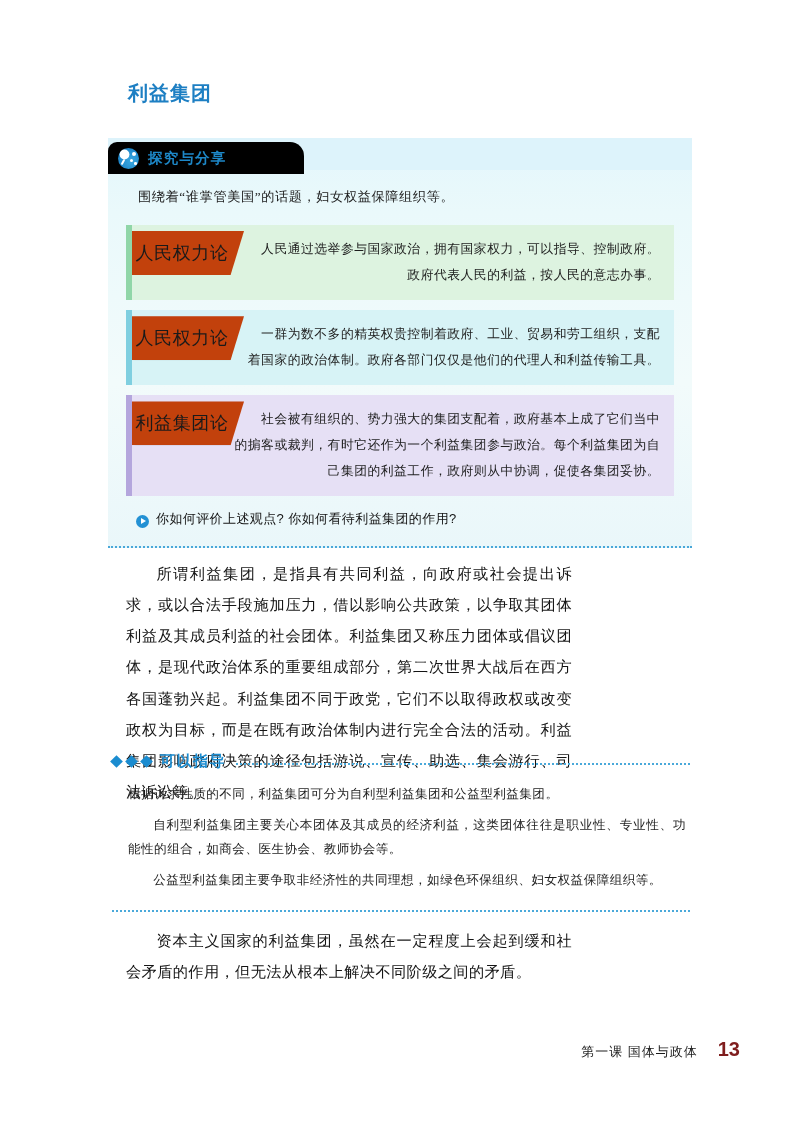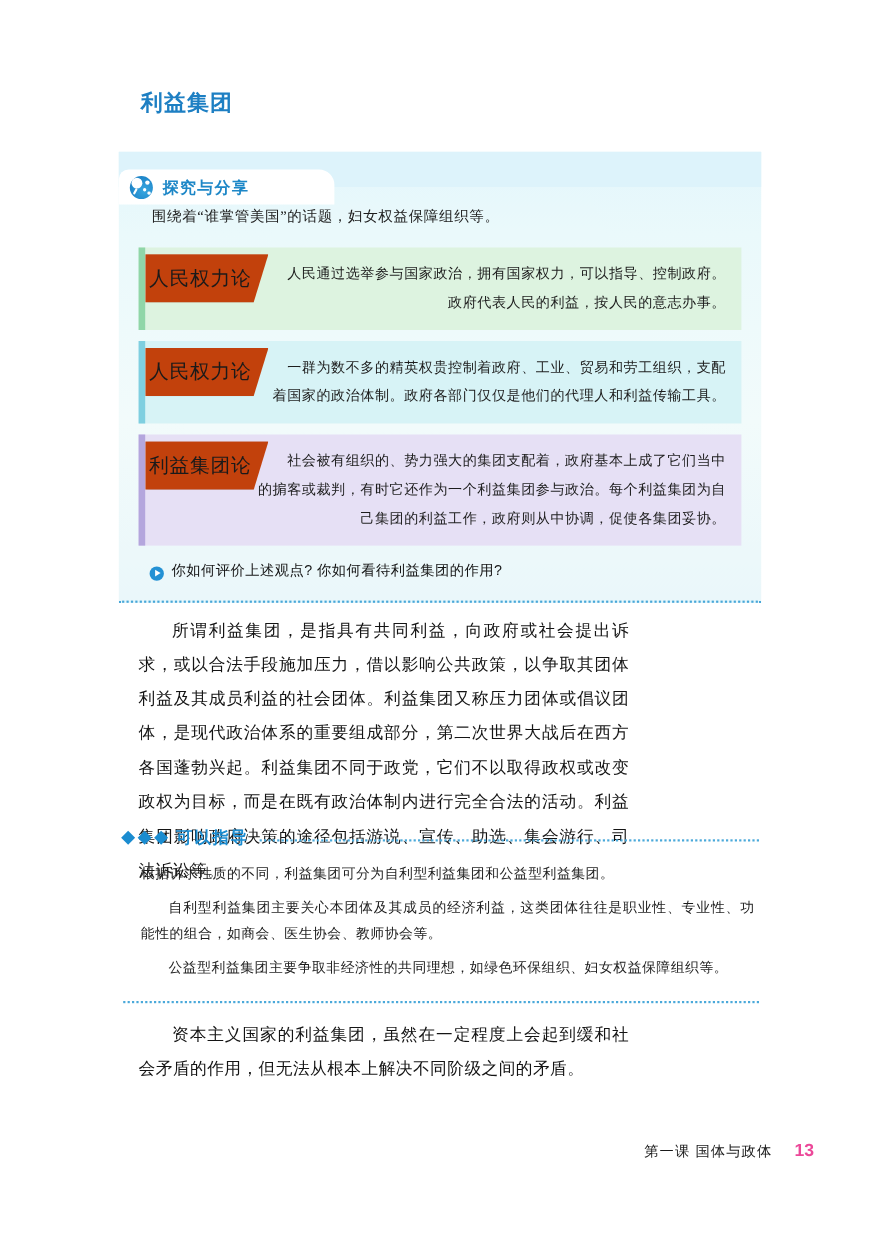--- a/index.html
+++ b/index.html
@@ -47,24 +47,24 @@
   }
 
   .explore-headerband {
     position: relative;
     height: 32px;
     background: #ddf3fb;
   }
   .explore-tab {
     position: absolute;
     left: 0;
-    top: 16px;
+    top: 4px;
     height: 32px;
     width: 196px;
-    background: #ffffff;
+    background: #000000;
     border-radius: 9px 14px 0 0;
     display: flex;
     align-items: center;
     padding-left: 10px;
     box-sizing: border-box;
   }
   .explore-icon {
     width: 21px;
     height: 21px;
     border-radius: 50%;
@@ -288,23 +288,23 @@
   }
   .footer-chapter {
     font-family: "Liberation Sans", sans-serif;
     font-size: 13px;
     letter-spacing: 1px;
     color: #1a1a1a;
     margin-right: 20px;
   }
   .footer-page {
     font-family: "Liberation Sans", sans-serif;
-    font-size: 16px;
+    font-size: 20px;
     font-weight: bold;
-    color: #ec4899;
+    color: #7f1d1d;
   }
 </style>
 </head>
 <body>
 
 <div class="page">
 
   <div class="section-title">利益集团</div>
 
   <div class="explore-card">

